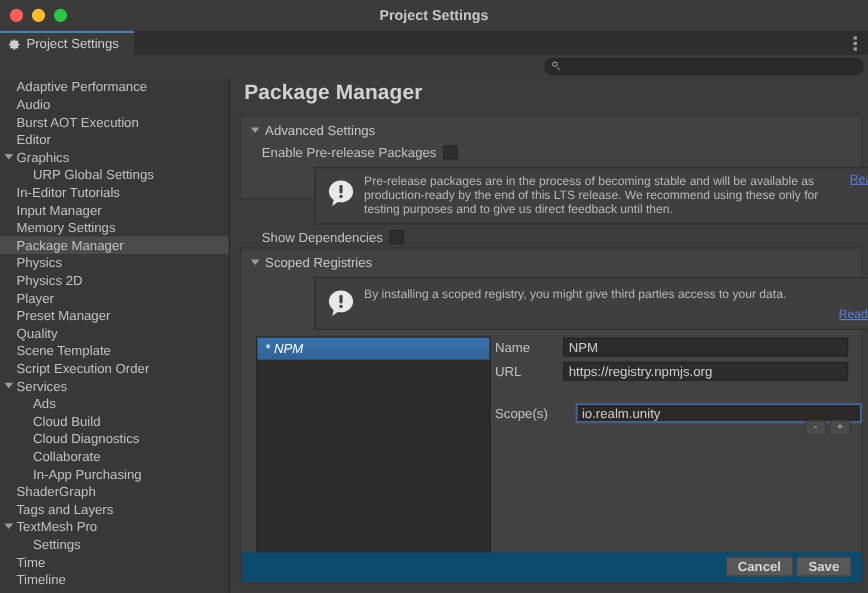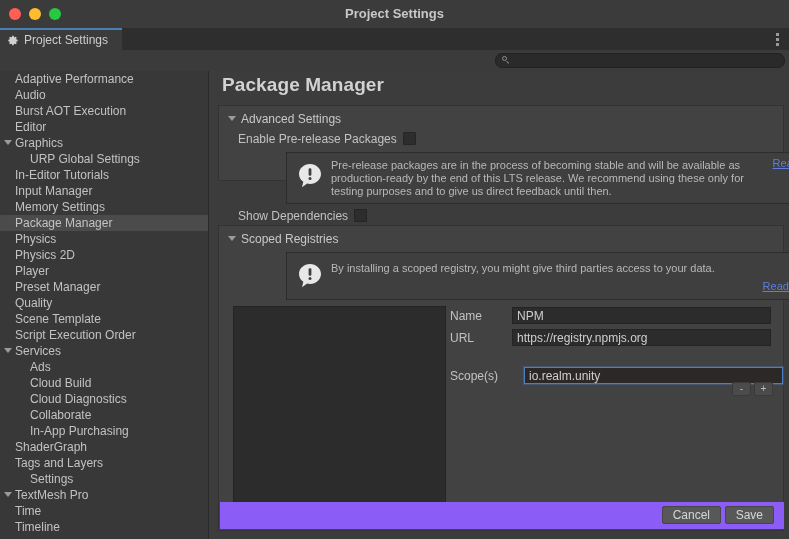--- a/index.html
+++ b/index.html
@@ -361,21 +361,22 @@
     border: 1px solid #4b7fc4;
     background: #2c2828;
     box-shadow: 0 0 0 1px rgba(75,127,196,0.35);
   }
 
   
   .savebar {
     position: absolute;
     left: 1px; bottom: 1px;
     width: 564px; height: 27px;
-    background: #8b5cf6;
+    background: #0c4a6e;
+    font-weight: bold;
   }
   .btn {
     position: absolute;
     top: 4px;
     height: 18px;
     line-height: 17px;
     padding: 0 10px;
     background: #585858;
     border: 1px solid #464646;
     border-radius: 2px;
@@ -444,22 +445,22 @@
       <div class="tree-item"><span>Scene Template</span></div>
       <div class="tree-item"><span>Script Execution Order</span></div>
       <div class="tree-item"><span class="tri"></span><span>Services</span></div>
       <div class="tree-item child"><span>Ads</span></div>
       <div class="tree-item child"><span>Cloud Build</span></div>
       <div class="tree-item child"><span>Cloud Diagnostics</span></div>
       <div class="tree-item child"><span>Collaborate</span></div>
       <div class="tree-item child"><span>In-App Purchasing</span></div>
       <div class="tree-item"><span>ShaderGraph</span></div>
       <div class="tree-item"><span>Tags and Layers</span></div>
+      <div class="tree-item"><span class="tri"></span><span>TextMesh Pro</span></div>
       <div class="tree-item child"><span>Settings</span></div>
-      <div class="tree-item"><span class="tri"></span><span>TextMesh Pro</span></div>
       <div class="tree-item"><span>Time</span></div>
       <div class="tree-item"><span>Timeline</span></div>
     </div>
 </div>
 
 <div class="main">
 
   <div class="page-title">Package Manager</div>
 
   <div class="section sec-adv">
@@ -503,20 +504,23 @@
           <path fill="#e8e8e8" d="M14 2C7.9 2 3 6.4 3 11.9c0 3.2 1.7 6 4.3 7.9L6 25.2l5.1-3.6c.9.2 1.9.3 2.9.3 6.1 0 11-4.4 11-9.9S20.1 2 14 2z"></path>
           <rect x="12.6" y="6.2" width="2.8" height="7.6" rx="1.2" fill="#3f3f3f"></rect>
           <circle cx="14" cy="16.6" r="1.5" fill="#3f3f3f"></circle>
         </svg>
       </span>
       <div class="hb-text">By installing a scoped registry, you might give third parties access to your data.</div>
       <a class="link lk-scoped">Read more</a>
     </div>
 
     <div class="reg-list">
+      <div id="reg-root">
+          <div class="reg-item selected">* NPM</div>
+        </div>
       <div class="mini-btns mb-list">
         <span class="mini-btn">-</span>
         <span class="mini-btn">+</span>
       </div>
     </div>
 
     <div class="detail">
       <div class="det-row" style="top:0px;">
         <span class="det-label">Name</span>
         <input class="det-input" type="text" value="NPM" style="">

